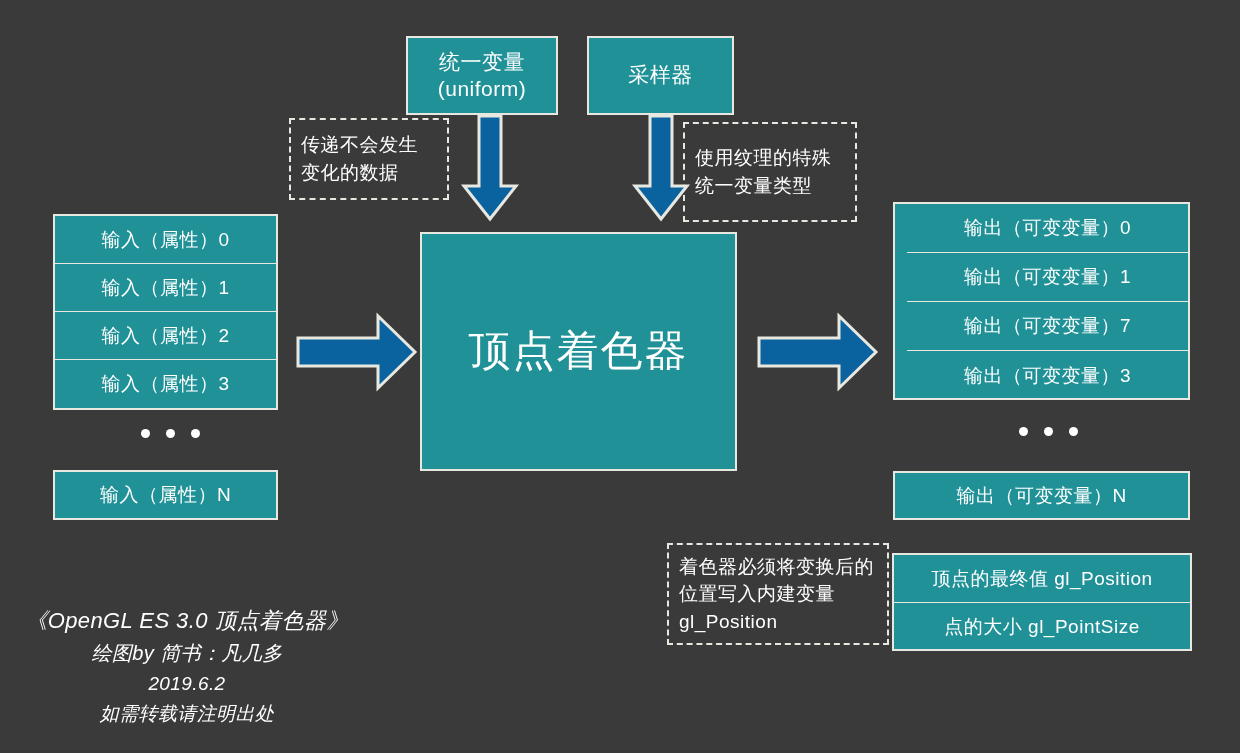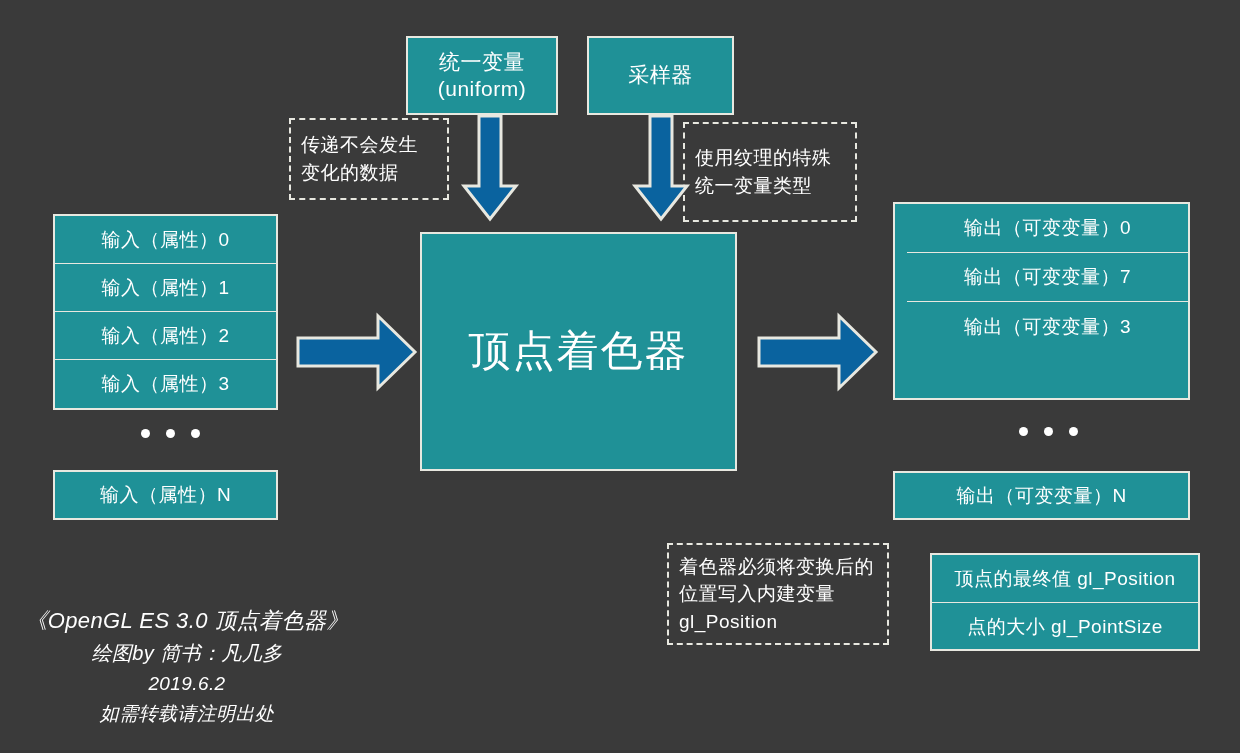--- a/index.html
+++ b/index.html
@@ -165,20 +165,23 @@
     <svg width="122" height="80" viewBox="0 0 122 80">
       <polygon points="2,26 82,26 82,4 119,40 82,76 82,54 2,54" fill="#0a639f" stroke="#e8e8e0" stroke-width="3"></polygon>
     </svg>
   </div>
 
   <div class="stack" style="left:893px; top:202px; width:297px; height:198px;padding-left:12px;">
     <div class="cell" style="height:49px; font-size:19px;">
       <span>输出（可变变量）0</span>
     </div>
     <div class="cell" style="height:49px; font-size:19px;">
+      <span>输出（可变变量）1</span>
+    </div>
+    <div class="cell" style="height:49px; font-size:19px;">
       <span>输出（可变变量）7</span>
     </div>
     <div class="cell" style="height:49px; font-size:19px;">
       <span>输出（可变变量）3</span>
     </div>
   </div>
 
   <div class="dots" style="left:1019px; top:427px;">
     <i></i>
     <i></i>
@@ -186,21 +189,21 @@
   </div>
 
   <div class="teal-box" style="left:893px; top:471px; width:297px; height:49px; font-size:19px;">
     <span>输出（可变变量）N</span>
   </div>
 
   <div class="dashed-box" style="left:667px; top:543px; width:222px; height:102px; font-size:19px;">
     <span>着色器必须将变换后的位置写入内建变量 gl_Position</span>
   </div>
 
-  <div class="stack" style="left:930px; top:553px; width:270px; height:98px;">
+  <div class="stack" style="left:892px; top:553px; width:300px; height:98px;">
     <div class="cell" style="height:48px; font-size:19px;">
       <span>顶点的最终值 gl_Position</span>
     </div>
     <div class="cell" style="height:47px; font-size:19px;">
       <span>点的大小 gl_PointSize</span>
     </div>
   </div>
 
   <div class="caption" style="left:22px; top:604px; width:330px; font-size:22px;font-style:italic;">
     <div>《OpenGL ES 3.0 顶点着色器》</div>

